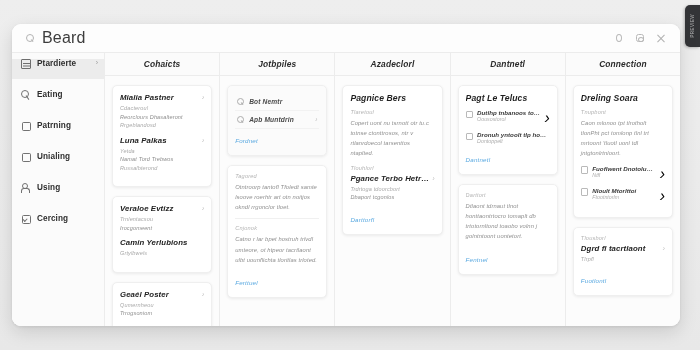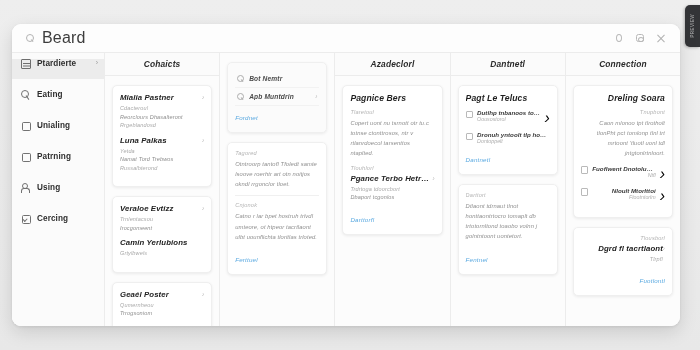--- a/index.html
+++ b/index.html
@@ -93,21 +93,21 @@
   .ic-ppl b{position:absolute;left:0;bottom:.5px;width:6.5px;height:3.5px;border:1.1px solid #444;border-bottom:none;border-radius:3px 3px 0 0;}
   .ic-chk i{position:absolute;inset:.5px;border:1.1px solid #444;border-radius:1.5px;}
   .ic-chk b{position:absolute;left:2px;top:4px;width:3px;height:1.6px;border-left:1.1px solid #444;border-bottom:1.1px solid #444;transform:rotate(-45deg);}
 
   
   .cols{flex:1;display:flex;min-width:0;}
   .col{
     flex:1 1 0;min-width:0;border-right:1px solid #ececec;
     display:flex;flex-direction:column;font-style:italic;
   }
-  .col:last-child{border-right:none;text-align:right;}
+  .col:last-child{border-right:none;}
   .col-head{
     height:22px;min-height:22px;display:flex;align-items:center;
     justify-content:center;border-bottom:1px solid #ececec;
     background:#fbfbfb;
   }
   .col-head span{
     font-size:8.4px;font-weight:700;color:#2b2b2b;letter-spacing:.15px;
     white-space:nowrap;overflow:hidden;text-overflow:ellipsis;padding:0 4px;
   }
   .col-body{flex:1;padding:9px 7px 0 7px;min-height:0;overflow:hidden;}
@@ -231,25 +231,25 @@
           </div>
           <div class="nav-item">
             <span class="ico ic-key">
               <i></i>
               <b></b>
             </span>
             <span class="lbl">Eating</span>
           </div>
           <div class="nav-item">
             <span class="ico ic-sq"><i></i><b></b></span>
-            <span class="lbl">Unialing</span>
+            <span class="lbl">Patrning</span>
           </div>
           <div class="nav-item">
             <span class="ico ic-sq"><i></i><b></b></span>
-            <span class="lbl">Patrning</span>
+            <span class="lbl">Unialing</span>
           </div>
           <div class="nav-item">
             <span class="ico ic-ppl">
               <i></i>
               <b></b>
             </span>
             <span class="lbl">Using</span>
           </div>
           <div class="nav-item">
             <span class="ico ic-chk">
@@ -308,20 +308,23 @@
                     <div class="row-title">Geaél Poster</div>
                     <div class="row-sub">Qumernheou</div>
                     <div class="row-sub dark">Trrogsoniom</div>
                   </div>
                   <span class="chev">›</span>
                 </div>
               </div>
             </div>
           </div>
           <div class="col">
+            <div class="col-head">
+              <span>Jotbpiles</span>
+            </div>
             <div class="col-body">
               <div class="card tint"><div class="sline">
                   <span class="mag2">
                     <i></i>
                     <b></b>
                   </span>
                   <span class="st">Bot Nemtr</span>
                 </div><div class="sline">
                   <span class="mag2">
                     <i></i>

